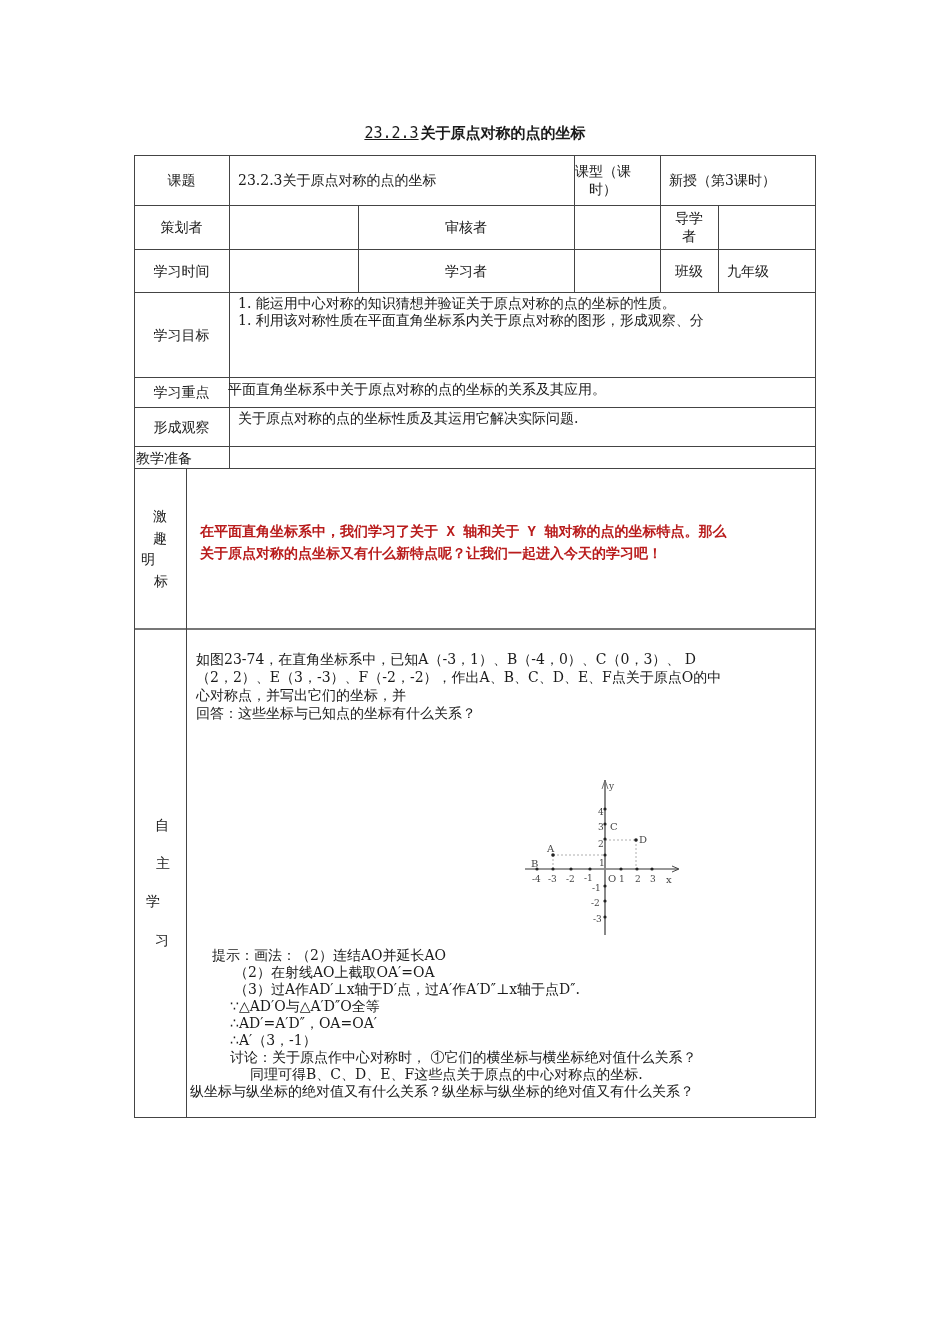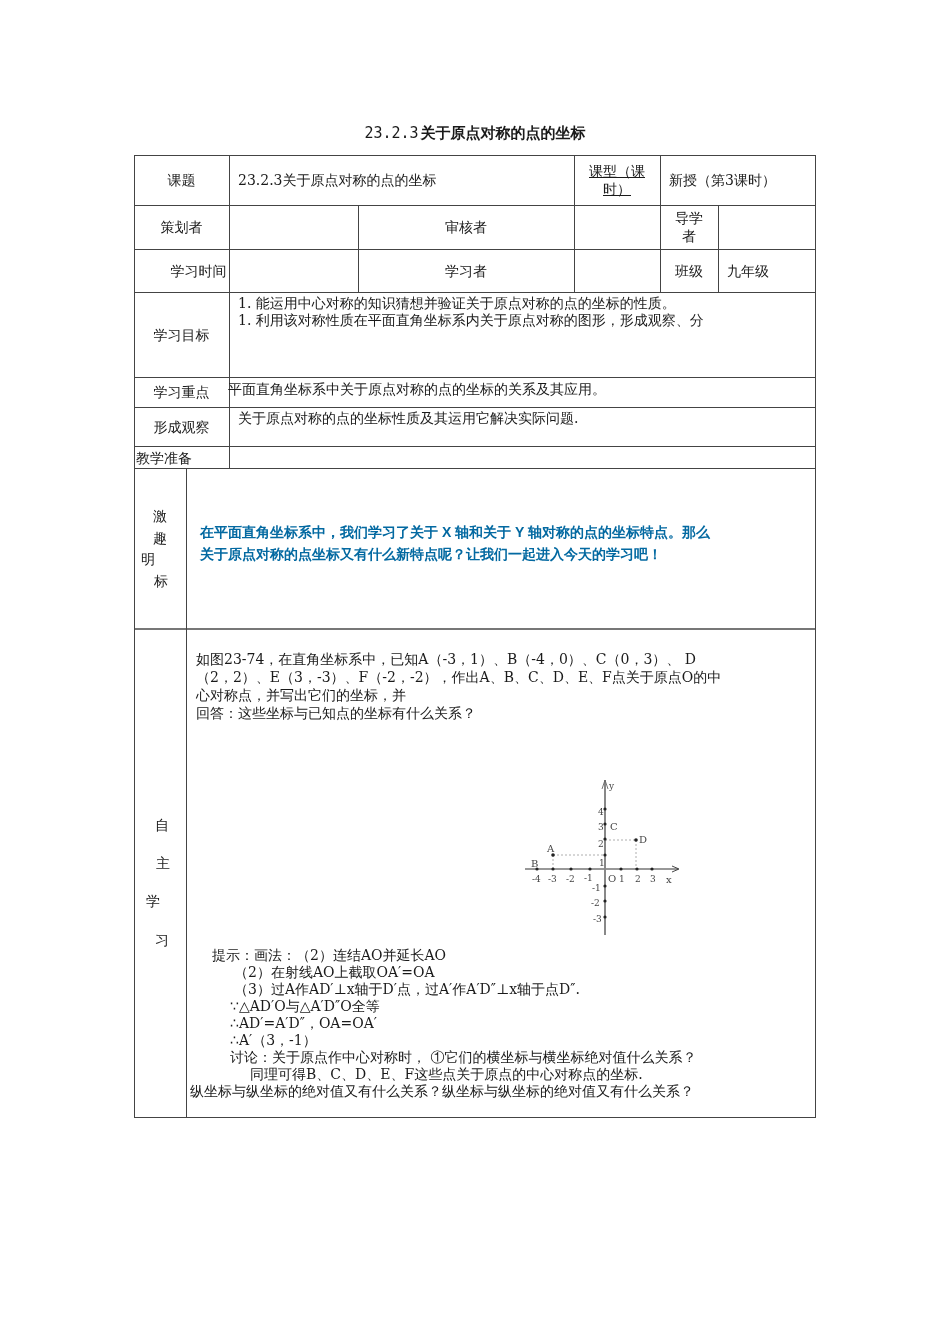--- a/index.html
+++ b/index.html
@@ -1,26 +1,26 @@
 <!DOCTYPE html>
 <html><head>
 <meta charset="utf-8">
 <style>
   html, body { margin: 0; padding: 0; background: #ffffff; }
   body { width: 950px; height: 1344px; position: relative; font-family: "DejaVu Serif", "Liberation Serif", serif; color: #1a1a1a; }
   .doc-title { position: absolute; top: 124px; left: 0; width: 950px; text-align: center; font-size: 15px; font-family: "DejaVu Sans", sans-serif; font-weight: bold; }
-  .doc-title .num { font-family: "DejaVu Sans Mono", monospace; font-weight: normal; margin-right: 2px; }
+  .doc-title .num { font-family: "DejaVu Sans Mono", monospace; font-weight: normal; margin-right: 2px; text-decoration: underline; }
   .cell { position: absolute; box-sizing: border-box; font-size: 14px; line-height: 18px; }
   .line-h { position: absolute; height: 1px; background: #444; }
   .line-v { position: absolute; width: 1px; background: #444; }
   .center { display: flex; align-items: center; justify-content: center; text-align: center; }
   .leftv { display: flex; align-items: center; padding-left: 9px; }
   .para { position: absolute; font-size: 14px; line-height: 17px; }
   .vertical-label { position: absolute; font-size: 14px; }
-  .motiv { position: absolute; left: 200px; top: 521px; width: 610px; font-family: Liberation Sans, sans-serif; font-size: 14px; line-height: 22px; font-weight: 600; color: #0369a1; }
+  .motiv { position: absolute; left: 200px; top: 521px; width: 610px; font-family: Liberation Mono, monospace; font-size: 14px; line-height: 22px; font-weight: 600; color: #b91c1c; }
   svg text { font-family: "DejaVu Serif", serif; }
 </style>
 </head>
 <body>
 
 <div class="doc-title">
   <span class="num">23.2.3</span><span>关于原点对称的点的坐标</span>
 </div>
 
 <div>
@@ -42,37 +42,37 @@
   <div class="line-v" style="left:229px; top:155px; height:313px;"></div>
   <div class="line-v" style="left:358px; top:205px; height:87px;"></div>
   <div class="line-v" style="left:574px; top:155px; height:137px;"></div>
   <div class="line-v" style="left:660px; top:155px; height:137px;"></div>
   <div class="line-v" style="left:718px; top:205px; height:87px;"></div>
   <div class="line-v" style="left:186px; top:468px; height:650px;"></div>
 </div>
 
 <div class="cell center" style="left:134px; top:155px; width:95px; height:50px;">课题</div>
 <div class="cell leftv" style="left:229px; top:155px; width:345px; height:50px;">23.2.3关于原点对称的点的坐标</div>
-<div class="cell center" style="left:574px; top:155px; width:86px; height:50px; flex-direction:column;text-decoration:underline;">
+<div class="cell center" style="left:560px; top:155px; width:86px; height:50px; flex-direction:column;">
   <span>课型（课</span>
   <span>时）</span>
 </div>
 <div class="cell leftv" style="left:660px; top:155px; width:155px; height:50px;">新授（第3课时）</div>
 
 <div class="cell center" style="left:134px; top:205px; width:95px; height:44px;">策划者</div>
 <div class="cell" style="left:229px; top:205px; width:129px; height:44px;"></div>
 <div class="cell center" style="left:358px; top:205px; width:216px; height:44px;">审核者</div>
 <div class="cell" style="left:574px; top:205px; width:86px; height:44px;"></div>
 <div class="cell center" style="left:660px; top:205px; width:58px; height:44px; flex-direction:column;">
   <span>导学</span>
   <span>者</span>
 </div>
 <div class="cell" style="left:718px; top:205px; width:97px; height:44px;"></div>
 
-<div class="cell center" style="left:134px; top:249px; width:95px; height:43px;margin-left:17px;">学习时间</div>
+<div class="cell center" style="left:134px; top:249px; width:95px; height:43px;">学习时间</div>
 <div class="cell" style="left:229px; top:249px; width:129px; height:43px;"></div>
 <div class="cell center" style="left:358px; top:249px; width:216px; height:43px;">学习者</div>
 <div class="cell" style="left:574px; top:249px; width:86px; height:43px;"></div>
 <div class="cell center" style="left:660px; top:249px; width:58px; height:43px;">班级</div>
 <div class="cell leftv" style="left:718px; top:249px; width:97px; height:43px;">九年级</div>
 
 <div class="cell center" style="left:134px; top:292px; width:95px; height:85px;">学习目标</div>
 <div class="para" style="left:238px; top:295px; width:575px;">
   <div>1.  能运用中心对称的知识猜想并验证关于原点对称的点的坐标的性质。</div>
   <div>1.  利用该对称性质在平面直角坐标系内关于原点对称的图形，形成观察、分</div>

